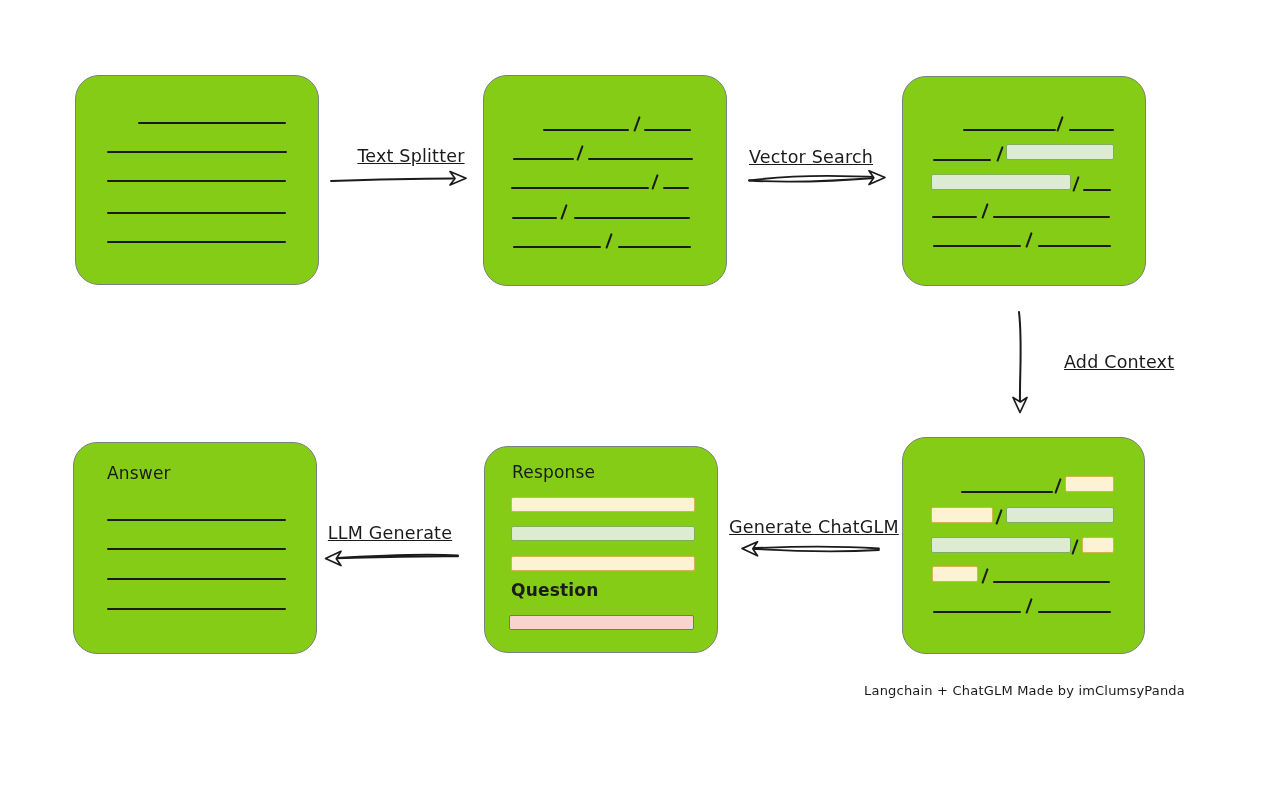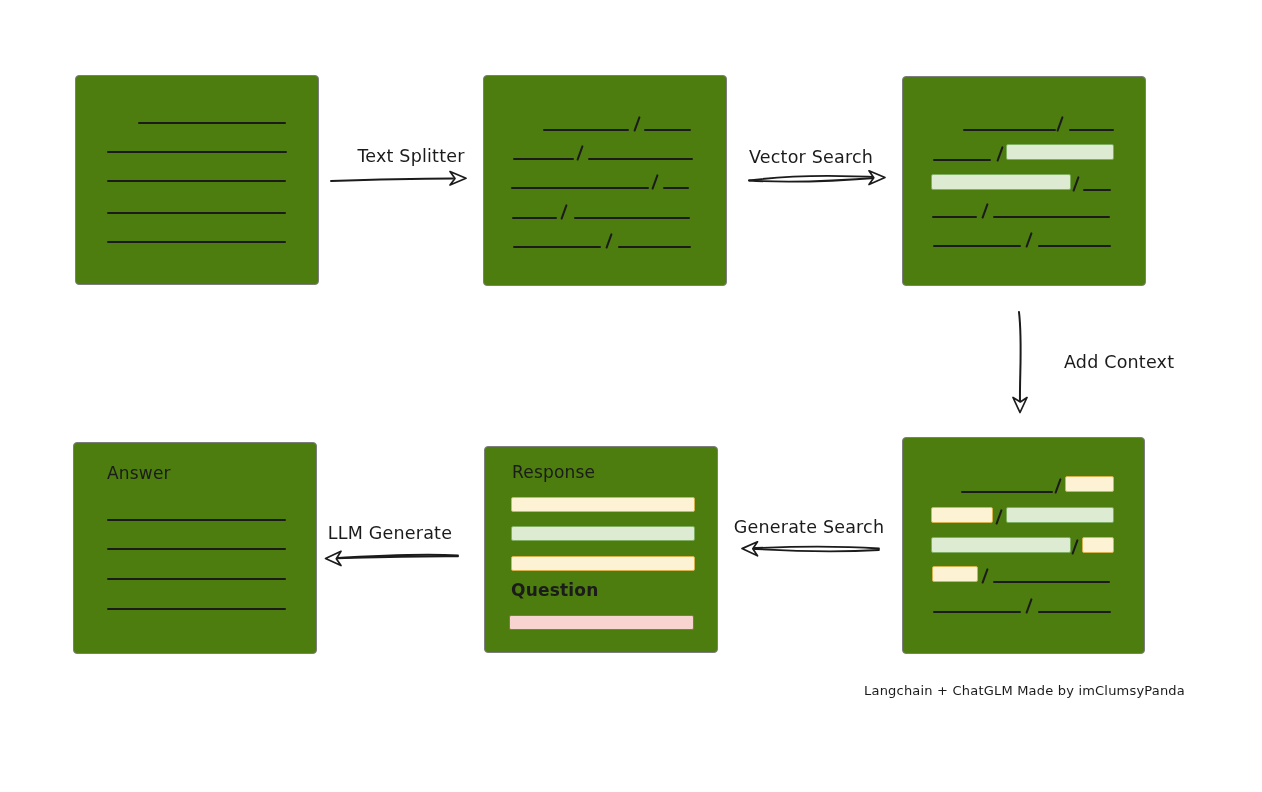--- a/index.html
+++ b/index.html
@@ -3,40 +3,40 @@
 <meta charset="utf-8">
 <style>
   html,body { margin:0; padding:0; background:#ffffff; }
   .canvas {
     position:relative; width:1262px; height:792px; background:#ffffff;
     font-family:"DejaVu Sans", sans-serif; color:var(--ink,#1b1b1b);
     overflow:hidden;
   }
   .arrow-layer { position:absolute; left:0; top:0; width:1262px; height:792px; pointer-events:none; }
   .box {
-    position:absolute; background:#4d7c0f;
+    position:absolute; background:#84cc16;
     border:1.4px solid var(--box-border,#7e7e7e);
-    border-radius:4px;
+    border-radius:24px;
   }
   .seg { position:absolute; height:2px; background:var(--ink,#1b1b1b); border-radius:1px; }
   .slash {
     position:absolute; width:2.2px; height:16px;
     background:var(--ink,#1b1b1b); border-radius:1px;
     transform:rotate(20deg);
   }
   .chip { position:absolute; height:14px; border-radius:2px; border:1.6px solid; }
   .chip.green  { background:var(--green-fill,#dcebd2);  border-color:var(--green-stroke,#7fae60); }
   .chip.yellow { background:var(--yellow-fill,#fdf3d4); border-color:var(--yellow-stroke,#d6b34f); }
   .bar { position:absolute; height:13px; border-radius:2px; border:1.6px solid; }
   .bar.yellow { background:var(--yellow-fill,#fdf3d4); border-color:var(--yellow-stroke,#d6b34f); }
   .bar.green  { background:var(--green-fill,#dcebd2);  border-color:var(--green-stroke,#7fae60); }
   .bar.red    { background:var(--red-fill,#f8d4d1);    border-color:var(--red-stroke,#b85b55); }
   .edge-label {
     position:absolute; font-size:17.5px; letter-spacing:0.2px;
-    white-space:nowrap; text-align:center;
+    white-space:nowrap; text-align:center;text-decoration:underline;
   }
   .box-label { position:absolute; font-size:17px; letter-spacing:0.2px; white-space:nowrap; }
   .caption {
     position:absolute; font-size:13px; letter-spacing:0.2px;
     white-space:nowrap; text-align:right;
   }
   svg path { stroke:var(--ink,#1b1b1b); }
 </style>
 </head>
 <body>
@@ -156,18 +156,18 @@
     <div class="box-label" style="left:33px; top:20px;">Answer</div>
     <div class="seg" style="left:33px; top:76px; width:179px;"></div>
     <div class="seg" style="left:33px; top:105px; width:179px;"></div>
     <div class="seg" style="left:33px; top:135px; width:179px;"></div>
     <div class="seg" style="left:33px; top:165px; width:179px;"></div>
   </div>
 
   <div class="edge-label" style="left:331px; top:146px; width:160px;">Text Splitter</div>
   <div class="edge-label" style="left:731px; top:147px; width:160px;">Vector Search</div>
   <div class="edge-label" style="left:1064px; top:352px;">Add Context</div>
-  <div class="edge-label" style="left:729px; top:517px; width:160px;">Generate Search</div>
+  <div class="edge-label" style="left:729px; top:517px; width:160px;">Generate ChatGLM</div>
   <div class="edge-label" style="left:310px; top:523px; width:160px;">LLM Generate</div>
 
   <div class="caption" style="left:765px; top:683px; width:420px;">Langchain + ChatGLM Made by imClumsyPanda</div>
 
 </div>
 
 </body></html>

